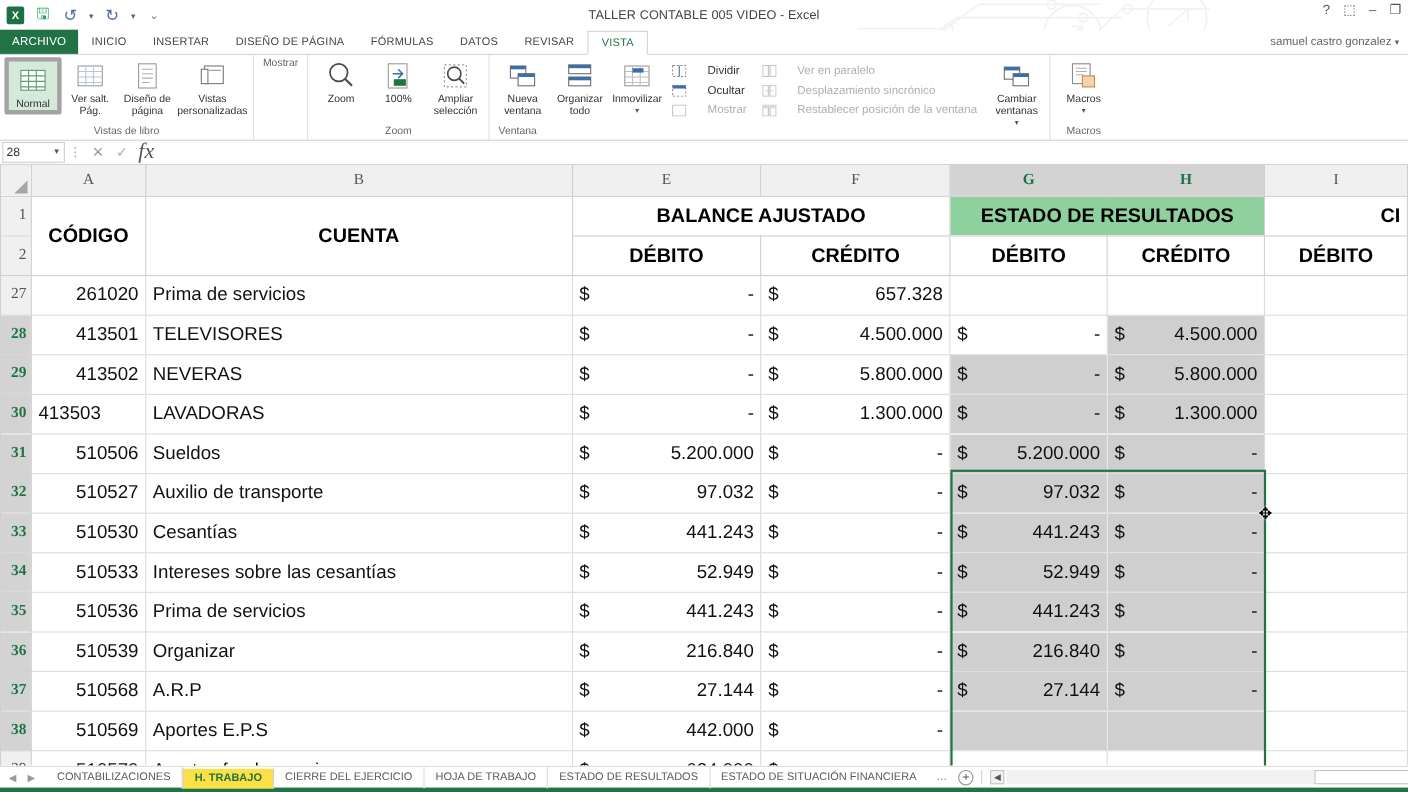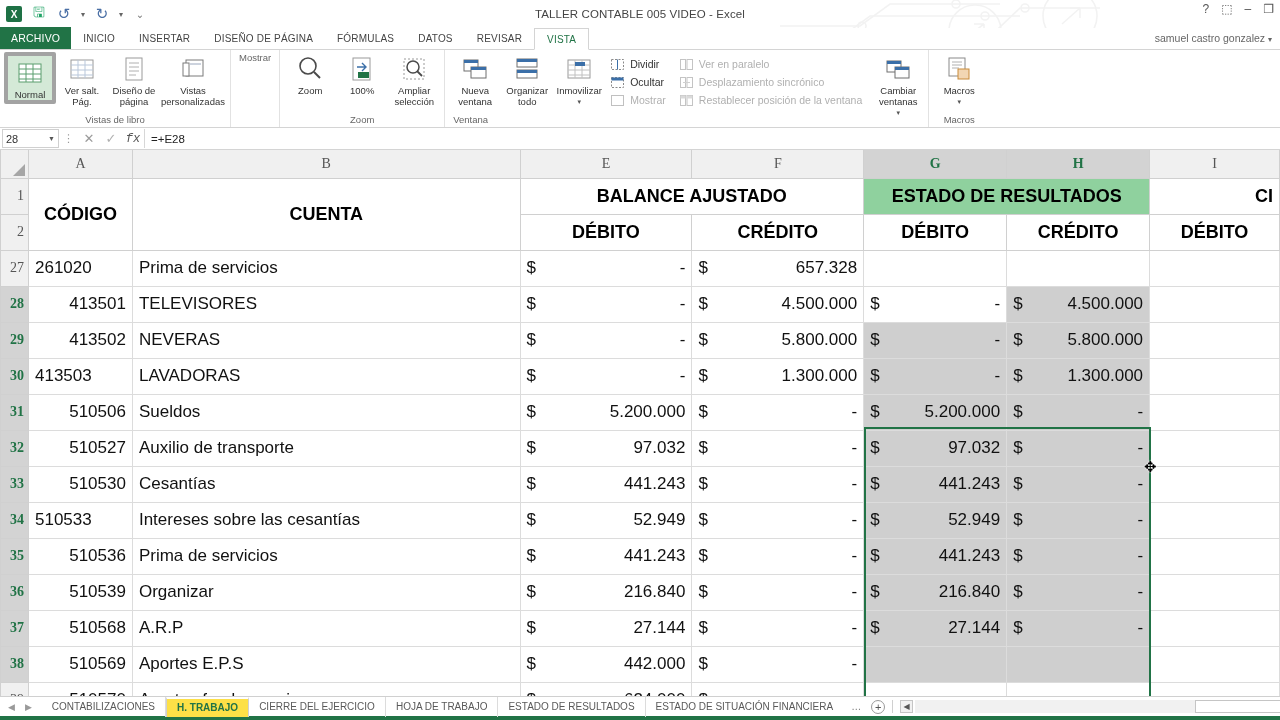--- a/index.html
+++ b/index.html
@@ -119,40 +119,40 @@
   .cbox {
     width: 11px; height: 11px; border: 1px solid #919191;
     background: #fff; position: relative; flex: none;
   }
   .cbox.on::after {
     content: "✓"; position: absolute; left: 0px; top: -3px;
     font-size: 11px; color: #2b579a; line-height: 13px;
   }
   .cbox.on.dimc::after { color: #b5b5b5; }
   .small-col { display: flex; flex-direction: column; gap: 6px; padding: 6px 4px 0 6px; }
-  .smallrow { display: flex; align-items: center; gap: 6px; font-size: 10.5px; color: #333; }
+  .smallrow { display: flex; align-items: center; gap: 19px; font-size: 10.5px; color: #333; }
   .smallrow.dim { color: #b0b0b0; }
   .sq { width: 13px; height: 11px; flex: none; }
 
   
   .fbar {
     height: 22px; display: flex; align-items: center;
     background: #fff; border-bottom: 1px solid #d4d4d4;
   }
   .namebox {
     width: 57px; height: 19px; margin-left: 2px;
     border: 1px solid #d0d0d0; background: #fff;
     display: flex; align-items: center; justify-content: space-between;
     padding: 0 3px; font-size: 11px; color: #333;
   }
   .namebox .nb-caret { font-size: 7px; color: #555; }
   .fdots { font-size: 11px; color: #999; padding: 0 4px; }
   .fbtn { width: 22px; text-align: center; font-size: 13px; color: #9b9b9b; }
   .fbtn.chk { color: #b0b0b0; }
-  .fx { font-style: italic; font-family: Liberation Mono, monospace; font-size: 12px; color: #555; }
+  .fx { font-style: italic; font-family: Liberation Serif, serif; font-size: 20px; color: #555; }
   .finput {
     flex: 1; height: 19px; border-left: 1px solid #d7d7d7;
     padding-left: 6px; font-size: 11.5px; color: #222;
     display: flex; align-items: center;
   }
 
   
   .gridwrap { position: relative; width: 1280px; height: 546px; overflow: hidden; background: #fff; }
   table.grid { border-collapse: collapse; table-layout: fixed; }
   .colhdr td, .colhdr th {
@@ -495,21 +495,20 @@
 
 <div class="fbar">
   <div class="namebox">
     <span>28</span>
     <span class="nb-caret">▼</span>
   </div>
   <span class="fdots">⋮</span>
   <div class="fbtn">✕</div>
   <div class="fbtn chk">✓</div>
   <div class="fbtn fx">fx</div>
-  <div class="finput">=+E28</div>
 </div>
 
 <div class="gridwrap">
   <table class="grid">
     <colgroup>
       <col style="width:28px">
         <col style="width:104px">
         <col style="width:388px">
       <col style="width:172px">
         <col style="width:172px">
@@ -545,21 +544,21 @@
       <td class="cell hdr2">CRÉDITO</td>
       <td class="cell hdr2">DÉBITO</td>
       <td class="cell hdr2">CRÉDITO</td>
       <td class="cell hdr2">DÉBITO</td>
     </tr>
 
     </tbody>
       <tbody id="data-rows">
         <tr>
           <td class="rowhdr">27</td>
-          <td class="cell" style="text-align: left;">261020</td>
+          <td class="cell" style="text-align: right;">261020</td>
           <td class="cell">Prima de servicios</td>
           <td class="cell">
             <div class="money">
               <span class="sym">$</span>
               <span class="val">-</span>
             </div>
           </td>
           <td class="cell">
             <div class="money">
               <span class="sym">$</span>
@@ -745,21 +744,21 @@
           <td class="cell sel">
             <div class="money">
               <span class="sym">$</span>
               <span class="val">-</span>
             </div>
           </td>
           <td class="cell"></td>
         </tr>
         <tr>
           <td class="rowhdr selrow">34</td>
-          <td class="cell" style="">510533</td>
+          <td class="cell" style="text-align: right;">510533</td>
           <td class="cell">Intereses sobre las cesantías</td>
           <td class="cell">
             <div class="money">
               <span class="sym">$</span>
               <span class="val">52.949</span>
             </div>
           </td>
           <td class="cell">
             <div class="money">
               <span class="sym">$</span>

